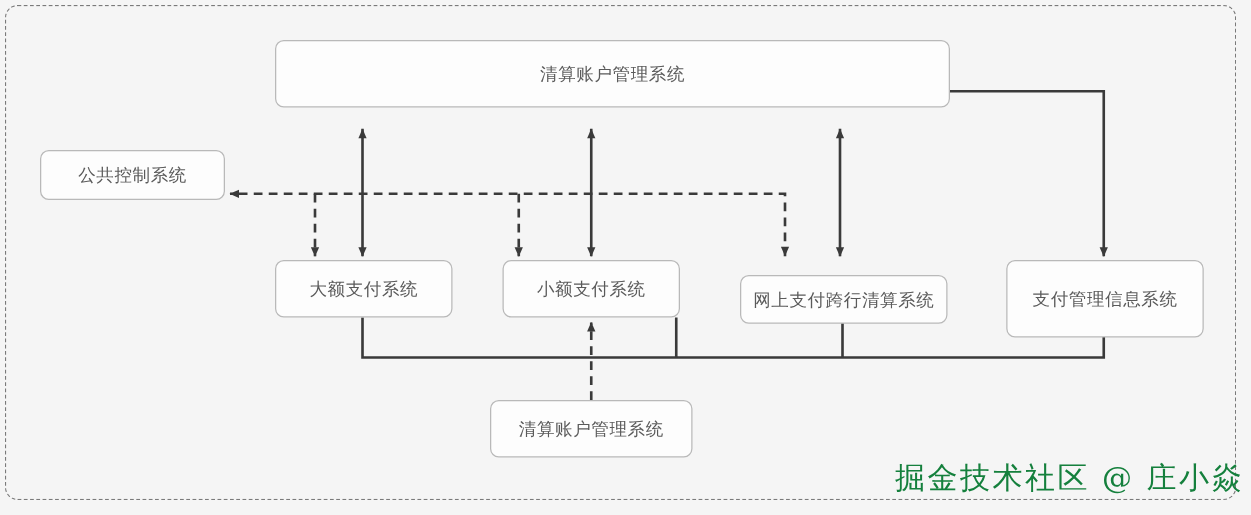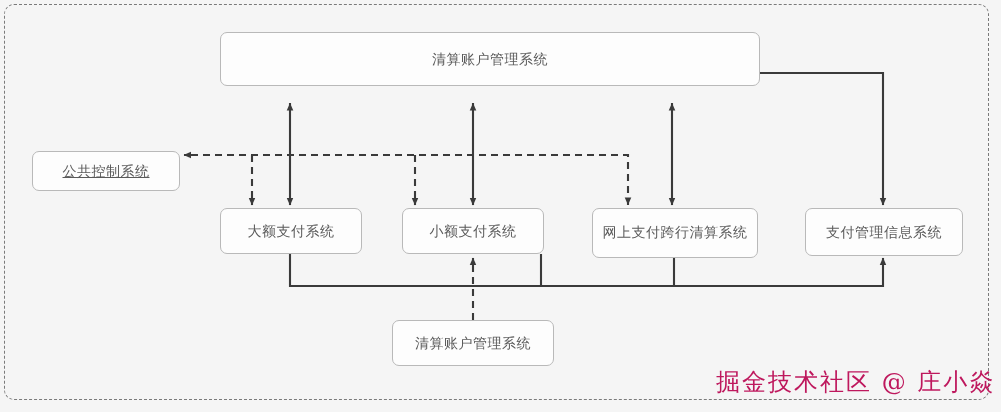--- a/index.html
+++ b/index.html
@@ -50,36 +50,36 @@
     letter-spacing: 0.5px;
     white-space: nowrap;
     z-index: 3;
     box-shadow: 0 0 0 0 rgba(0,0,0,0);
   }
   .node .node-label {
     display: block;
     line-height: 1;
   }
   #node-clearing   { left: 220px; top: 32px;  width: 540px; height: 54px; }
-  #node-pubctrl    { left: 32px;  top: 151px; width: 148px; height: 40px; text-decoration: underline; }
+  #node-pubctrl    { left: 32px;  top: 120px; width: 148px; height: 40px; }
   #node-large      { left: 220px; top: 208px; width: 142px; height: 46px; }
   #node-small      { left: 402px; top: 208px; width: 142px; height: 46px; }
-  #node-online     { left: 592px; top: 208px; width: 166px; height: 50px; font-family: Liberation Serif, serif; }
-  #node-mis        { left: 805px; top: 208px; width: 158px; height: 48px; }
+  #node-online     { left: 592px; top: 220px; width: 166px; height: 39px; }
+  #node-mis        { left: 805px; top: 208px; width: 158px; height: 62px; }
   #node-invoice    { left: 392px; top: 320px; width: 162px; height: 46px; }
 
   #watermark {
     position: absolute;
     left: 716px;
     top: 365px;
     width: 275px;
     height: 34px;
     display: flex;
     align-items: center;
-    color: #be185d;
+    color: #15803d;
     font-family: "DejaVu Serif", "Liberation Serif", serif;
     font-size: 24px;
     letter-spacing: 2px;
     white-space: nowrap;
     z-index: 2;
     user-select: none;
   }
 </style>
 </head>
 <body>

